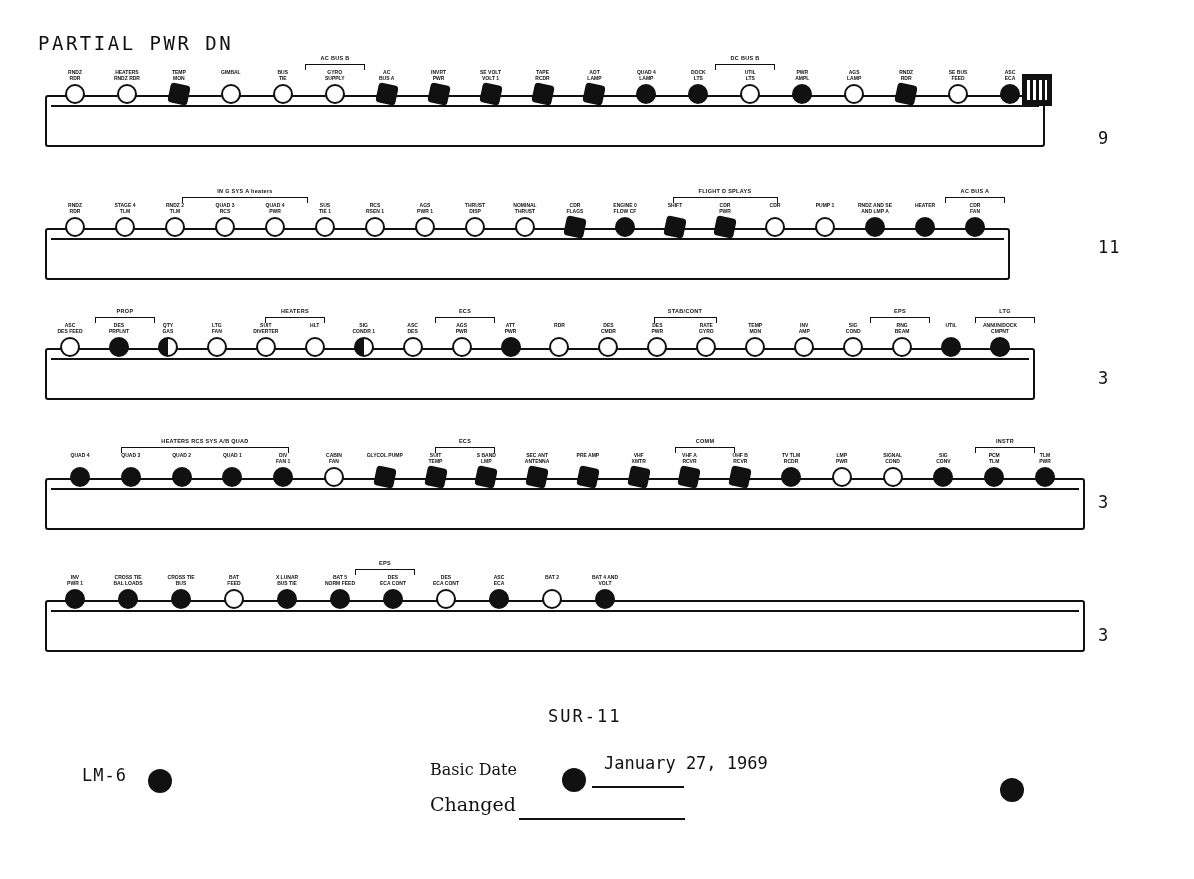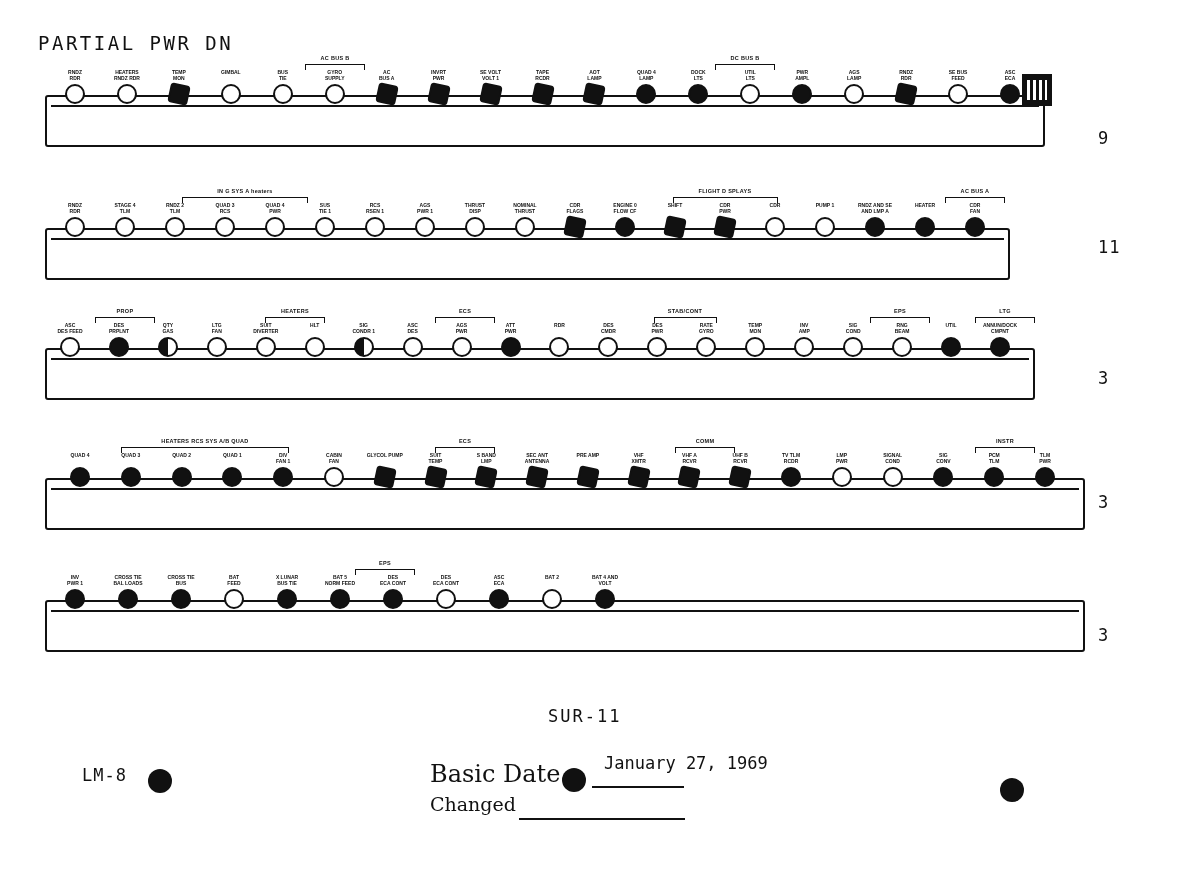--- a/index.html
+++ b/index.html
@@ -127,21 +127,21 @@
     font-size:17px;letter-spacing:1px;
     font-family:"DejaVu Sans Mono", monospace;
   }
   .blob{
     position:absolute;
     width:24px;height:24px;border-radius:50%;
     background:#111;
   }
   .basic-date{
     position:absolute;left:430px;top:760px;
-    font-size:24px;
+    font-size:16px;
     font-family:"DejaVu Serif", serif;
   }
   .changed{
     position:absolute;left:430px;top:793px;
     font-size:19px;
     font-family:"DejaVu Serif", serif;
   }
   .date-value{
     position:absolute;left:604px;top:753px;
     font-size:17px;
@@ -647,21 +647,21 @@
         <div class="cap">BAT 4 AND
 VOLT</div>
         <div class="knob"></div>
       </div>
       <div class="grouplabel" style="left: 340px; top: -40px;">EPS</div>
       <div class="groupline" style="left: 310px; top: -31px; width: 60px;"></div>
     </div>
   <div class="sheet-label" style="left:1098px;top:625px;">3</div>
 
   <div class="sur">SUR-11</div>
-  <div class="lm">LM-8</div>
+  <div class="lm">LM-6</div>
   <div class="blob" style="left:148px;top:769px;"></div>
   <div class="blob" style="left:1000px;top:778px;"></div>
   <div class="blob" style="left:562px;top:768px;"></div>
 
   <div class="basic-date">Basic Date</div>
   <div class="date-value">January 27, 1969</div>
   <div class="rule" style="left:592px;top:786px;width:92px;"></div>
 
   <div class="changed">Changed</div>
   <div class="rule" style="left:519px;top:818px;width:166px;"></div>

